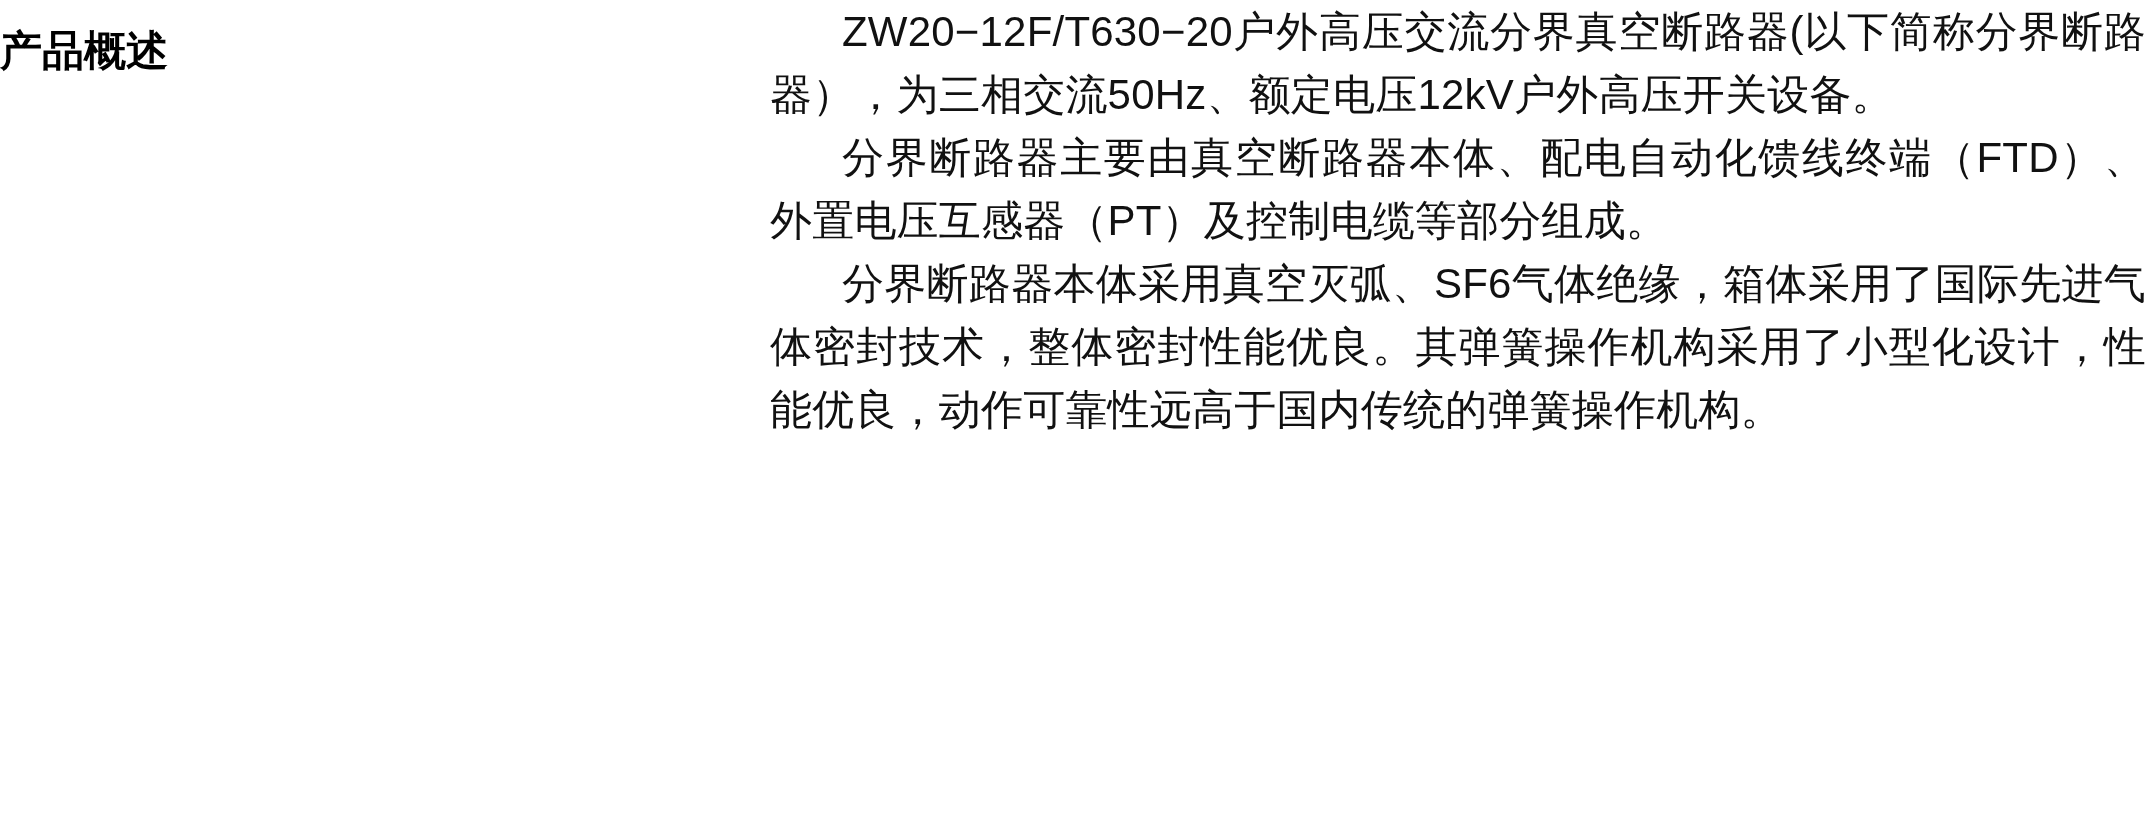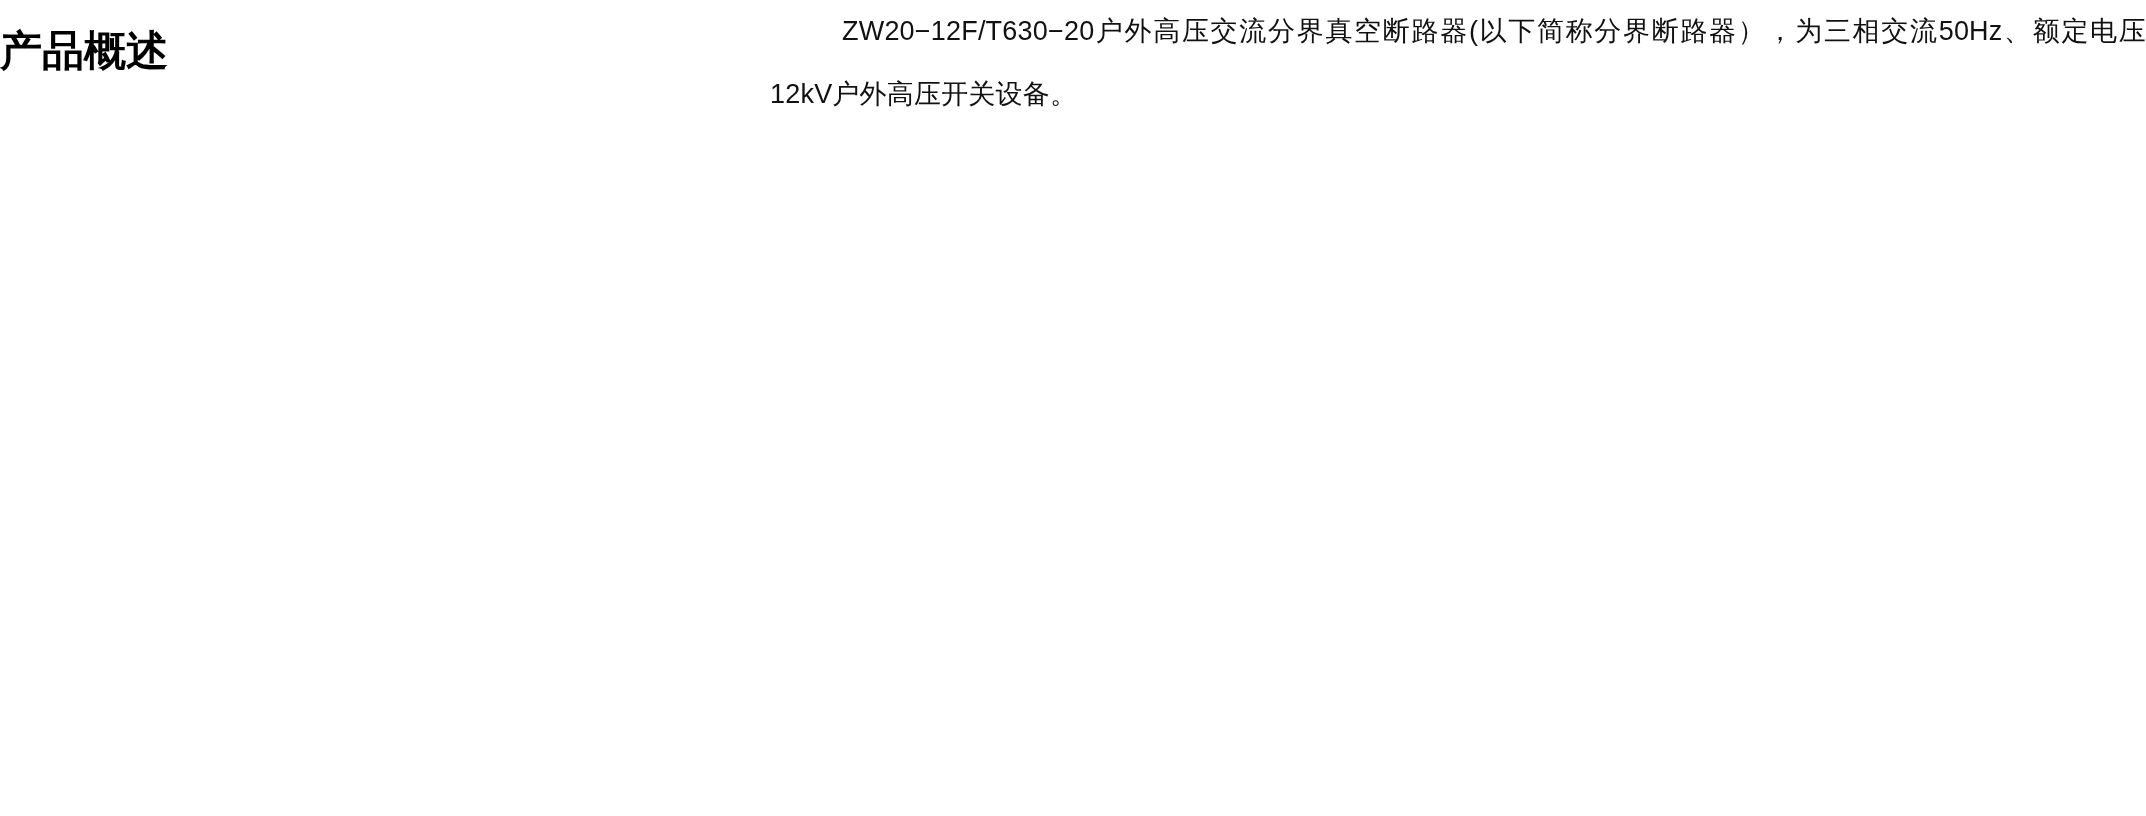--- a/index.html
+++ b/index.html
@@ -32,34 +32,36 @@
     color: #000000;
   }
   .body-col {
     position: absolute;
     left: 770px;
     top: 0px;
     width: 1376px;
     box-sizing: border-box;
   }
   .para {
-    font-size: 27px;
+    font-size: 42px;
     line-height: 63px;
     text-align: justify;
     text-justify: inter-ideograph;
     text-indent: 72px;
     margin: 0;
     color: #111111;
     letter-spacing: 0.2px;
   }
 </style>
 </head>
 <body>
 
 <div class="page">
 
   <h1 class="section-title">产品概述</h1>
 
   <div class="body-col">
     <p class="para">ZW20−12F/T630−20户外高压交流分界真空断路器(以下简称分界断路器），为三相交流50Hz、额定电压12kV户外高压开关设备。</p>
+    <p class="para">分界断路器主要由真空断路器本体、配电自动化馈线终端（FTD）、外置电压互感器（PT）及控制电缆等部分组成。</p>
+    <p class="para">分界断路器本体采用真空灭弧、SF6气体绝缘，箱体采用了国际先进气体密封技术，整体密封性能优良。其弹簧操作机构采用了小型化设计，性能优良，动作可靠性远高于国内传统的弹簧操作机构。</p>
   </div>
 
 </div>
 
 </body></html>

